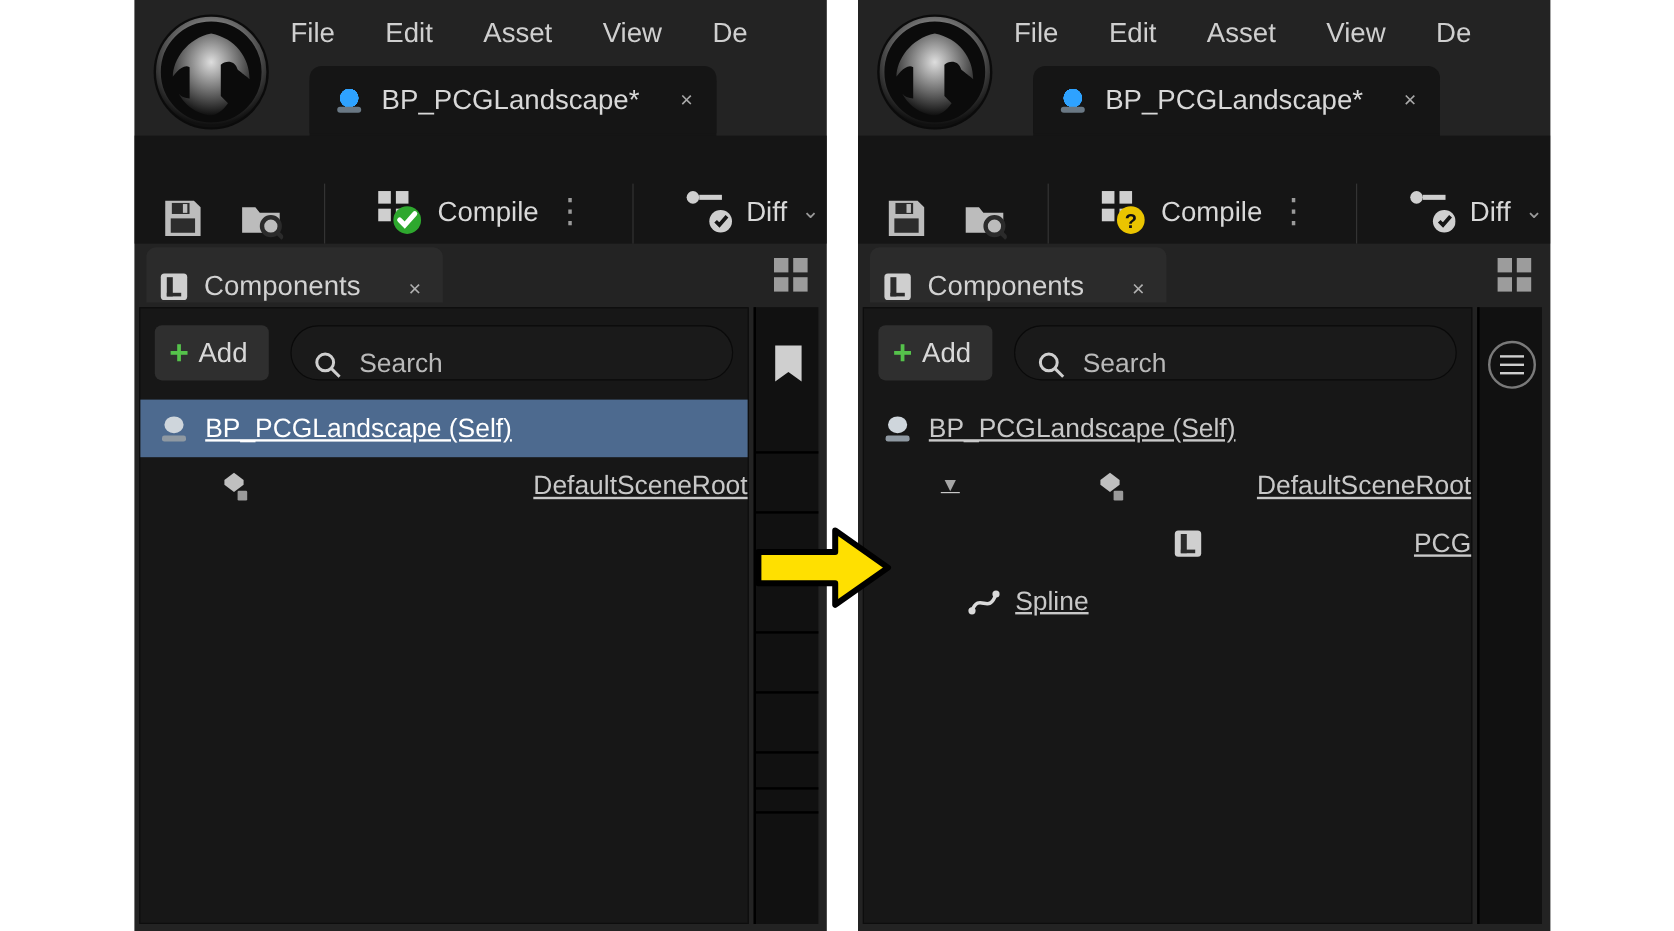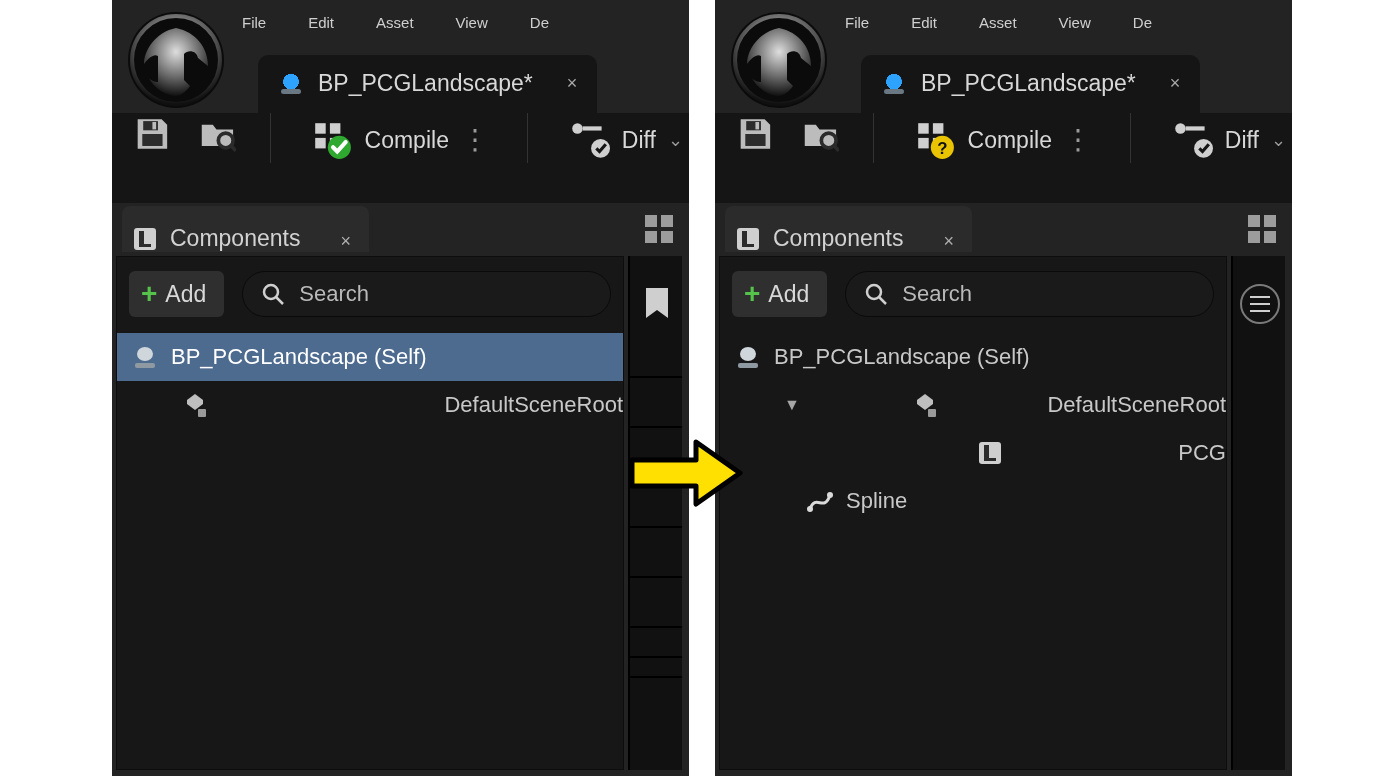--- a/index.html
+++ b/index.html
@@ -26,21 +26,21 @@
   .panel.right { left: 715px; width: 577px; }
 
   
   .menubar {
     display: flex;
     align-items: flex-start;
     height: 55px;
     padding-left: 130px;
     gap: 42px;
     color: #cfcfcf;
-    font-size: 15px;
+    font-size: 23px;
   }
   .menubar .menu-item {
     padding-top: 14px;
     cursor: default;
   }
 
   
   .logo-wrap {
     position: absolute;
     left: 8px; top: 4px;
@@ -88,21 +88,21 @@
     content:""; position:absolute; left:3px; right:3px; bottom:2px; height:5px;
     background:#6a7884; border-radius:3px;
   }
 
   
   .toolbar {
     position: relative;
     height: 90px;
     background: #151515;
     display: flex;
-    align-items: flex-start;
+    align-items: flex-end;
     gap: 28px;
     padding-left: 22px;
     color: #d8d8d8;
     font-size: 23px;
   }
   .toolbar .sep {
     width: 1px; height: 50px; background:#333; margin: 0 6px;
   }
   .tb-btn {
     display: flex; align-items: center; gap: 12px;
@@ -190,33 +190,34 @@
     color:#d8d8d8; font-size:23px;
     gap:8px;
   }
   .btn-add .plus { color:#55c24b; font-size:28px; line-height:1; font-weight:bold;}
   .search {
     flex:1;
     background:#1a1a1a;
     border:1px solid #0a0a0a;
     border-radius:24px;
     height:46px;
-    display:flex; align-items:center;
+    display:flex; align-items:flex-end;
     padding: 0 18px;
     color:#8b8b8b; font-size:22px;
     gap:14px;
   }
   .search svg{ width:24px; height:24px; }
 
   
   .tree { padding: 6px 0; font-size:22px; color:#c8c8c8;}
   .tree .row {
     display:flex; align-items:center; gap:12px;
     height:48px;
     padding-left: 14px;
+    text-decoration: underline;
   }
   .tree .row.sel { background:#4d6a8f; color:#fff;}
   .tree .row.ind1 { padding-left: 64px; justify-content: space-between; }
   .tree .row.ind2 { padding-left: 86px; }
   .tree .row .tw { width:18px; color:#a6a6a6; font-size:16px; }
   .tree .row .ric { width:28px; height:28px; display:inline-flex;}
   .tree .row .ric svg{width:100%;height:100%;}
 
   
   .arrow {

